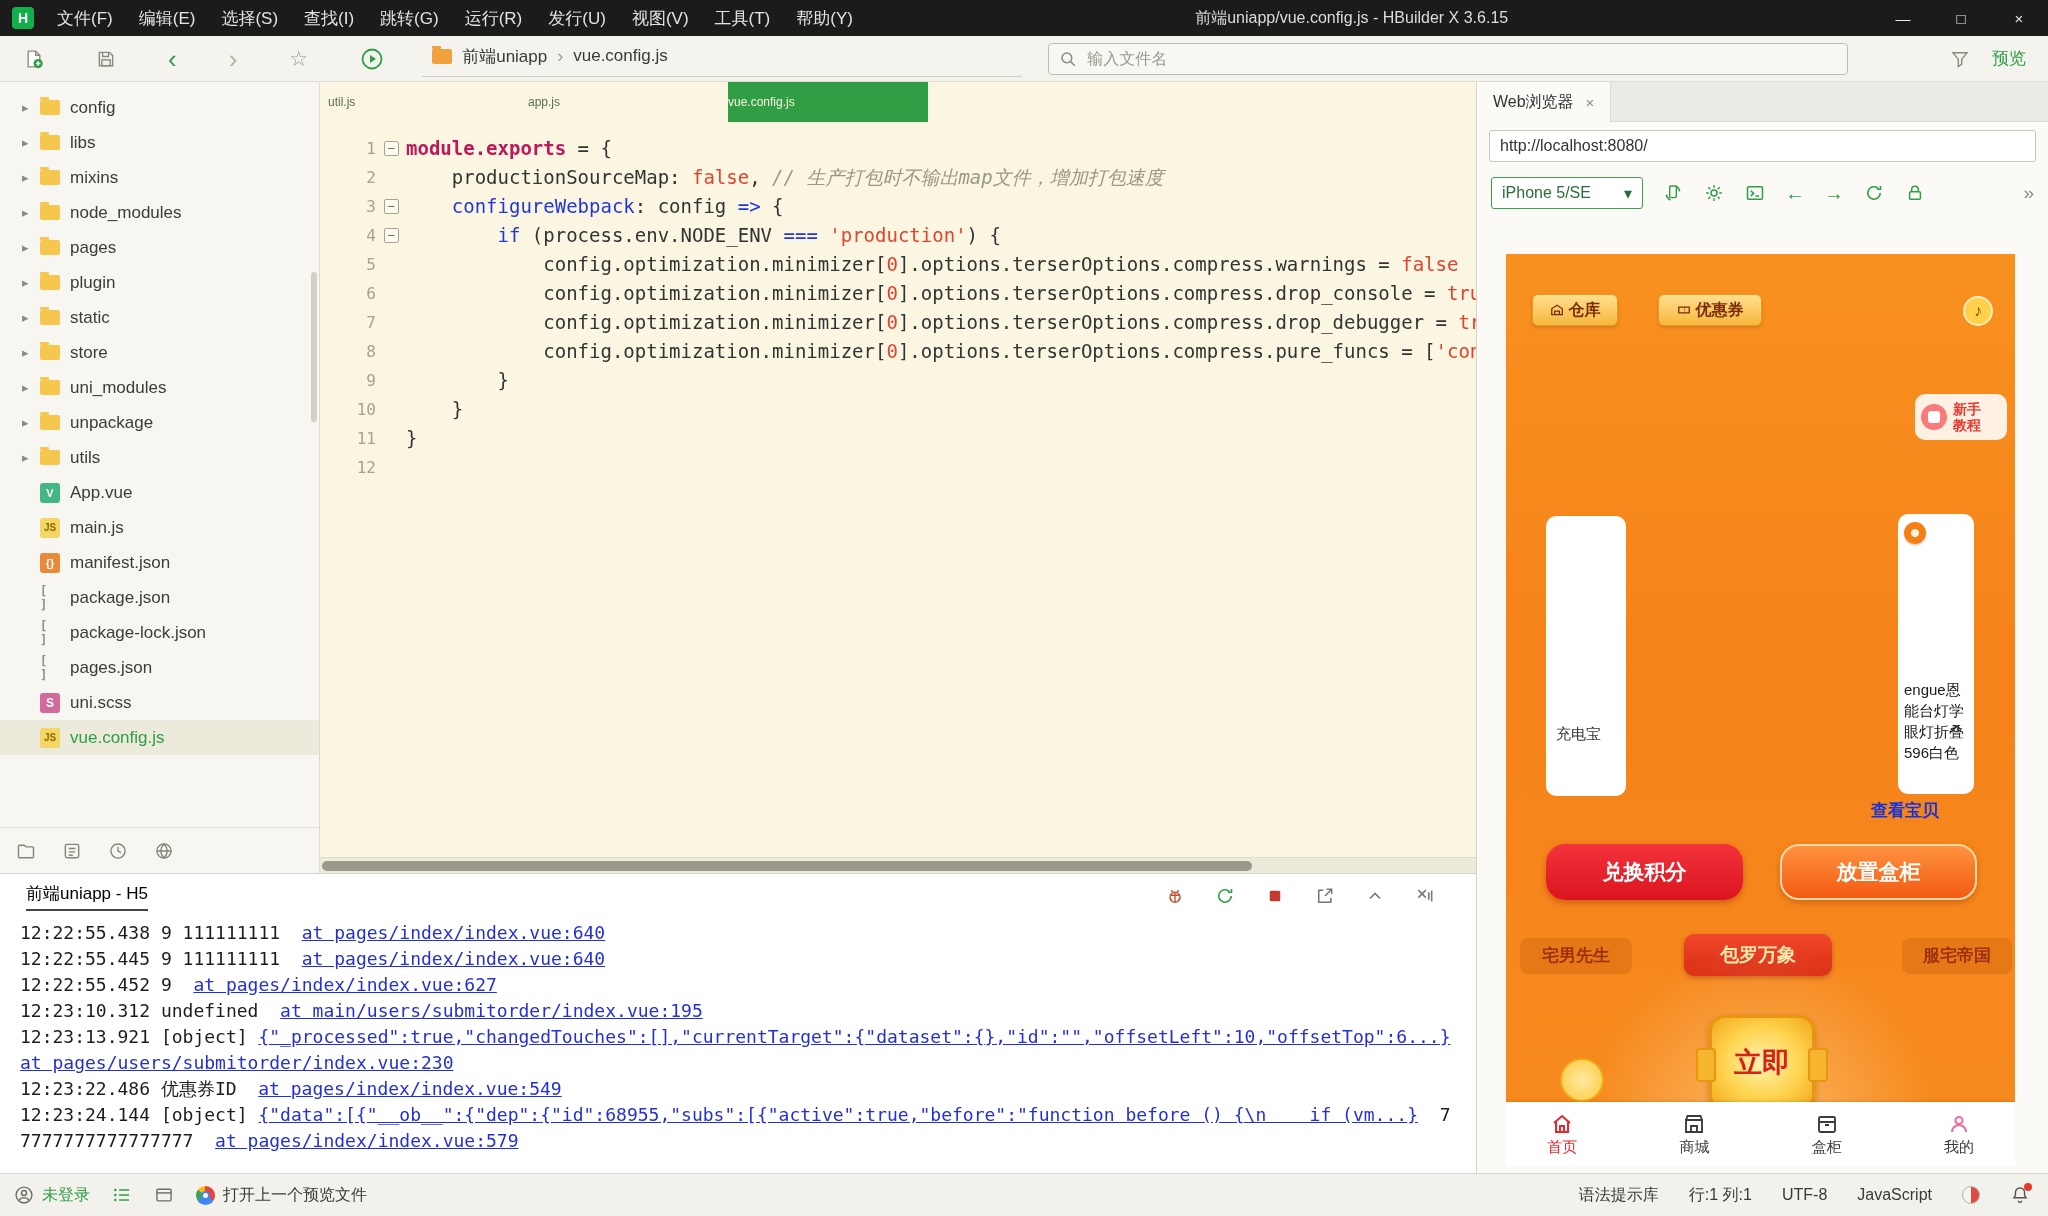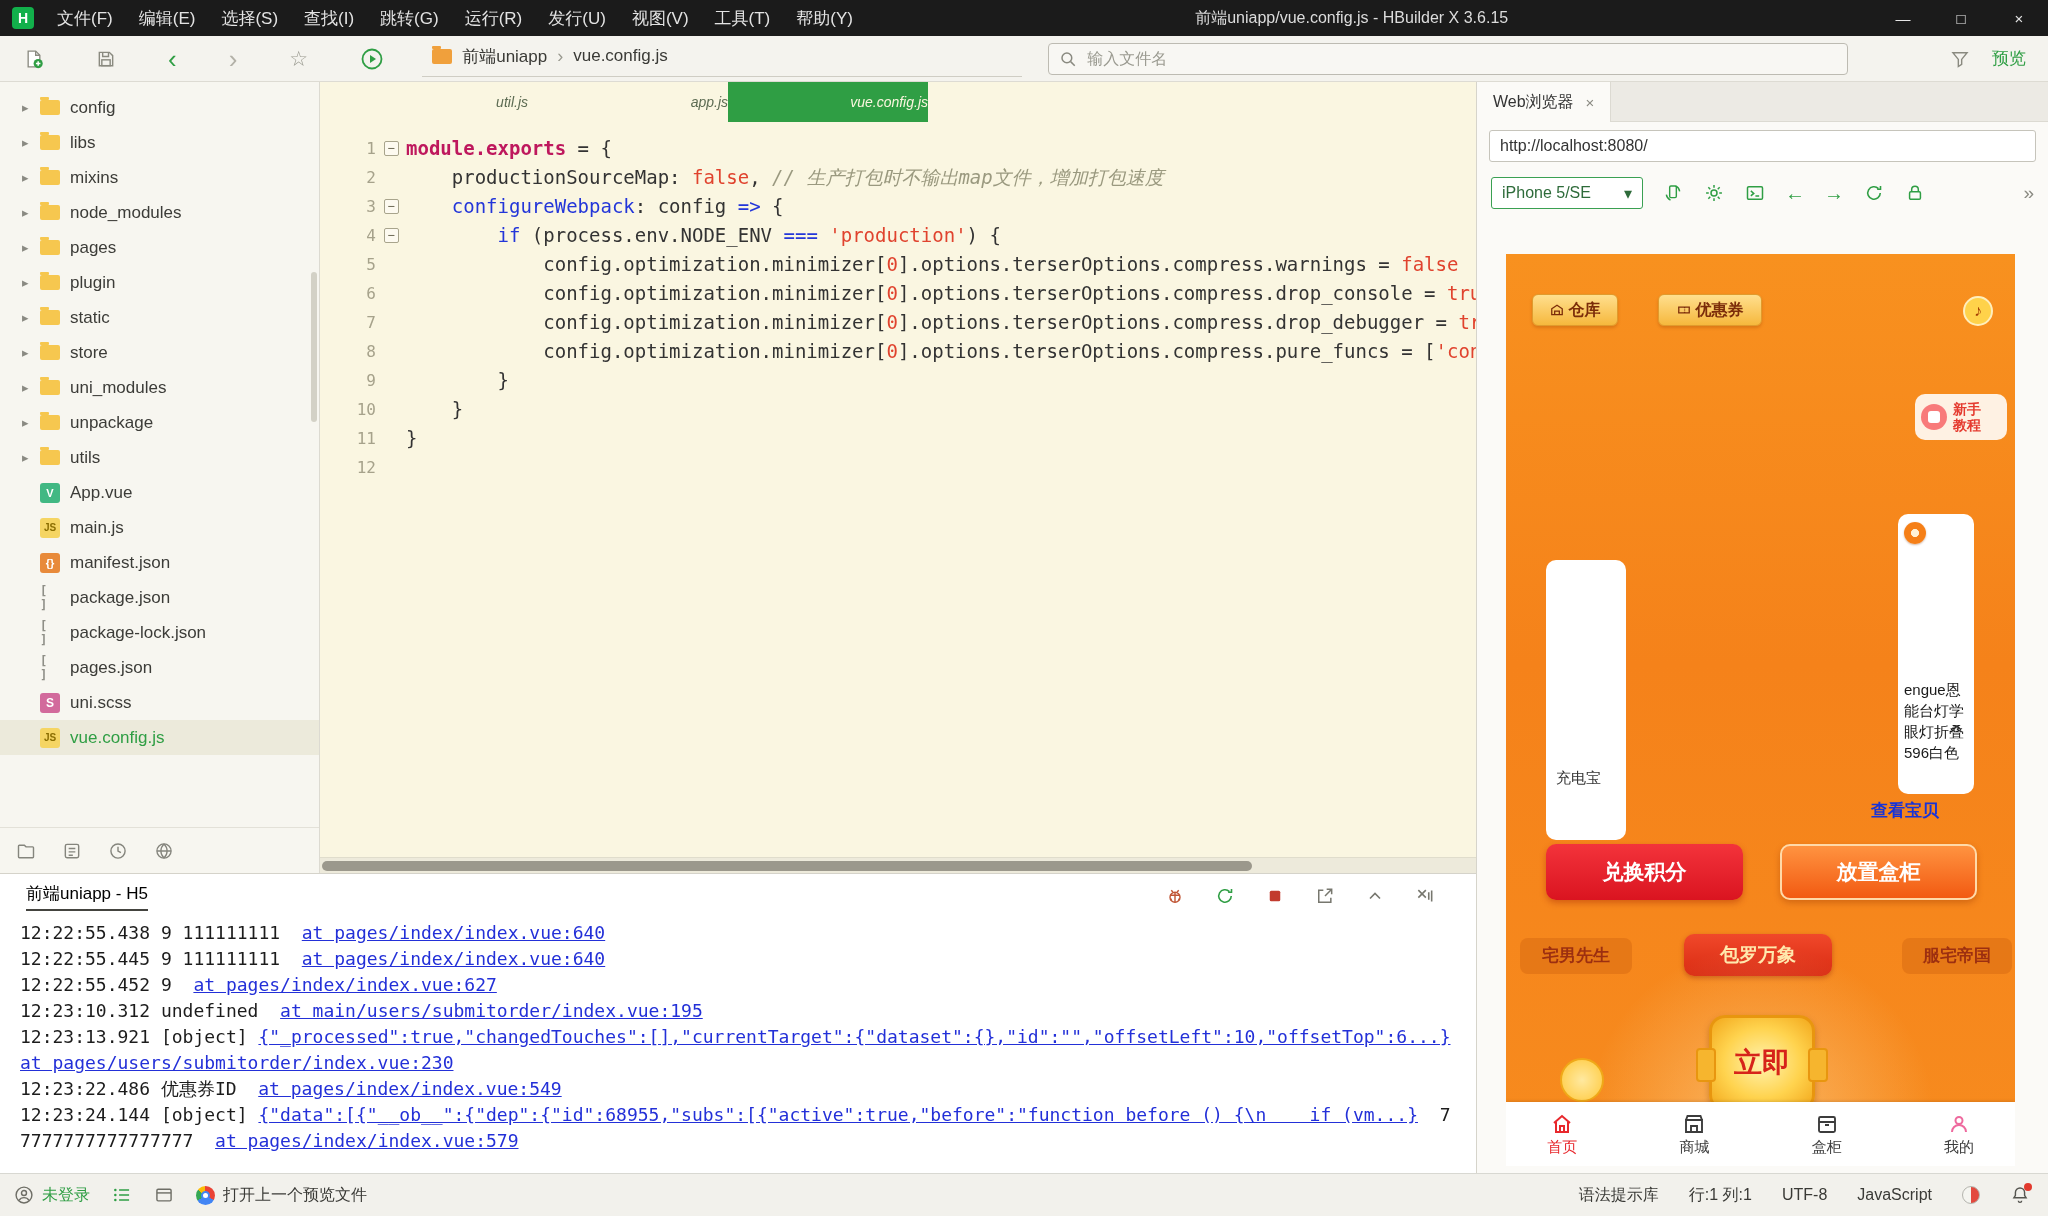--- a/index.html
+++ b/index.html
@@ -54,21 +54,21 @@
   .ic-js { background:#f5d563; color:#8a6d00; font-size:10px; }
   .ic-json { color:#8f8f87; font-size:12px; font-family:"DejaVu Sans Mono",monospace; }
   .ic-scss { background:#d26a9c; color:#fff; font-size:12px; }
   .ic-manifest { background:#e88a3a; color:#fff; font-size:11px; }
   .side-scrollbar { position:absolute; right:2px; top:190px; width:6px; height:150px; background:#d3d1c6; border-radius:3px; }
   .side-tools { height:46px; flex:0 0 46px; border-top:1px solid #e3e1d8; display:flex; align-items:center; gap:26px; padding-left:16px; color:#85857d; }
 
   
   .editor { flex:1; background:#faf6e1; display:flex; flex-direction:column; min-width:0; }
   .etabs { height:40px; flex:0 0 40px; display:flex; padding-left:8px; }
-  .etab { width:200px; text-align:right; line-height:40px; font-size:14px; color:#5c6b52;font-style:italic; }
+  .etab { width:200px; text-align:left; line-height:40px; font-size:12px; color:#5c6b52; }
   .etab.active { background:#2f9e44; color:#fbf6df; }
   .codewrap { flex:1; overflow:hidden; padding-top:12px; }
   .code-line { display:flex; height:29px; line-height:29px; font-family:"DejaVu Sans Mono",monospace; font-size:19px; white-space:pre; }
   .ln { width:56px; flex:0 0 56px; text-align:right; color:#a6a28b; font-size:16px; }
   .foldbox { width:30px; flex:0 0 30px; display:flex; align-items:center; justify-content:center; }
   .foldbox .fb { width:15px; height:15px; border:1px solid #a8a48c; border-radius:2px; font-size:12px; line-height:12px; text-align:center; color:#6e6a55; background:#fdfaf0; }
   .codetext { flex:1; overflow:hidden; color:#333; }
   .tok-k { color:#2336d9; }
   .tok-b { color:#be185d; font-weight:bold; }
   .tok-s { color:#e0432e; }
@@ -107,29 +107,29 @@
   .phone { position:absolute; left:29px; top:38px; width:509px; height:912px; overflow:hidden; background:linear-gradient(180deg,#f8911f 0%,#f5821a 45%,#f78b1e 100%); }
   .gold-btn { position:absolute; top:40px; height:32px; border-radius:6px; background:linear-gradient(#ffdf8e,#f6b83d); border:1px solid #e09b2d; color:#7c2d0a; font-weight:bold; font-size:16px; display:flex; align-items:center; justify-content:center; gap:5px; box-shadow:0 2px 3px rgba(160,70,0,.3); }
   .btn-warehouse { left:26px; width:86px; }
   .btn-coupon { left:152px; width:104px; }
   .music-badge { position:absolute; right:22px; top:42px; width:30px; height:30px; border-radius:50%; background:#ffd24a; border:2px solid #ffeebc; color:#a33c00; font-size:16px; display:flex; align-items:center; justify-content:center; }
   .tutorial { position:absolute; right:8px; top:140px; width:92px; height:46px; background:rgba(255,255,255,.88); border-radius:10px; display:flex; align-items:center; gap:6px; padding:4px 6px; }
   .tut-icon { width:26px; height:26px; border-radius:50%; background:#f87a7a; position:relative; flex:0 0 26px; }
   .tut-icon::after { content:""; position:absolute; inset:7px; background:#fff; border-radius:3px; }
   .tut-text { color:#e53b30; font-weight:bold; font-size:14px; line-height:16px; width:32px; }
   .card { position:absolute; background:#fff; z-index:1; }
-  .card-left { left:40px; top:262px; width:80px; height:280px; border-radius:10px;margin-top:44px; }
+  .card-left { left:40px; top:262px; width:80px; height:280px; border-radius:10px; }
   .card-left-label { position:absolute; bottom:52px; left:10px; font-size:15px; color:#333; }
   .card-center { left:133px; top:245px; width:240px; height:310px; border-radius:12px; box-shadow:0 4px 10px rgba(0,0,0,.12); }
   .card-right { left:392px; top:260px; width:76px; height:280px; border-radius:10px; }
   .gear-badge { position:absolute; left:8px; top:8px; width:22px; height:22px; border-radius:50%; background:radial-gradient(circle,#fff3d8 0 24%,#f57f17 28%); box-shadow:0 1px 2px rgba(120,50,0,.35); }
   .prod-text { position:absolute; left:10px; right:8px; top:170px; bottom:6px; font-size:16px; line-height:23px; color:#1a1a1a; overflow:hidden; }
   .prod-text-sm { position:absolute; left:6px; right:4px; top:165px; bottom:6px; font-size:15px; line-height:21px; color:#1a1a1a; overflow:hidden; }
   .view-item { position:absolute; left:365px; top:545px; color:#1733d8; font-weight:bold; font-size:17px; z-index:2; }
-  .act-btn { position:absolute; top:590px; width:197px; height:56px; border-radius:10px; display:flex; align-items:center; justify-content:center; color:#fff; font-weight:bold; font-size:21px; z-index:2; }
+  .act-btn { position:absolute; top:590px; width:197px; height:56px; border-radius:19px; display:flex; align-items:center; justify-content:center; color:#fff; font-weight:bold; font-size:21px; z-index:2; }
   .btn-exchange { left:40px; background:linear-gradient(180deg,#f3333b,#da1420); box-shadow:0 3px 6px rgba(150,20,0,.35); }
   .btn-place { left:274px; background:linear-gradient(180deg,#ff9340,#f25a12); border:2px solid #ffd9a8; box-shadow:0 3px 6px rgba(150,50,0,.35); }
   .banner { position:absolute; text-align:center; font-weight:bold; }
   .banner.b0 { left:14px; top:684px; width:112px; height:36px; line-height:36px; color:#9c2f10; font-size:17px; background:rgba(216,108,18,.55); border-radius:8px; }
   .banner.b1 { left:178px; top:680px; width:148px; height:42px; line-height:42px; color:#ffe9ad; font-size:19px; background:linear-gradient(#f0482a,#d92b12); border-radius:10px; box-shadow:0 2px 5px rgba(120,10,0,.35); }
   .banner.b2 { left:396px; top:684px; width:110px; height:36px; line-height:36px; color:#9c2f10; font-size:17px; background:rgba(216,108,18,.55); border-radius:8px; }
   .deco-circle { position:absolute; left:80px; top:690px; width:350px; height:350px; border-radius:50%; background:radial-gradient(rgba(255,235,180,.45), rgba(255,235,180,0) 70%); z-index:0; }
   .draw-badge { position:absolute; left:194px; top:766px; width:124px; height:86px; z-index:2; display:flex; align-items:center; justify-content:center; }
   .draw-coin { width:106px; height:96px; background:radial-gradient(#fff3b0,#ffd34e 55%,#f2a71b); border:3px solid #e8960f; border-radius:16px; display:flex; align-items:center; justify-content:center; color:#d6231a; font-size:28px; font-weight:bold; box-shadow:0 3px 6px rgba(140,70,0,.4); }
   .draw-badge::before, .draw-badge::after { content:""; position:absolute; top:28px; width:16px; height:30px; background:#f6b52e; border:2px solid #e8960f; border-radius:4px; }

